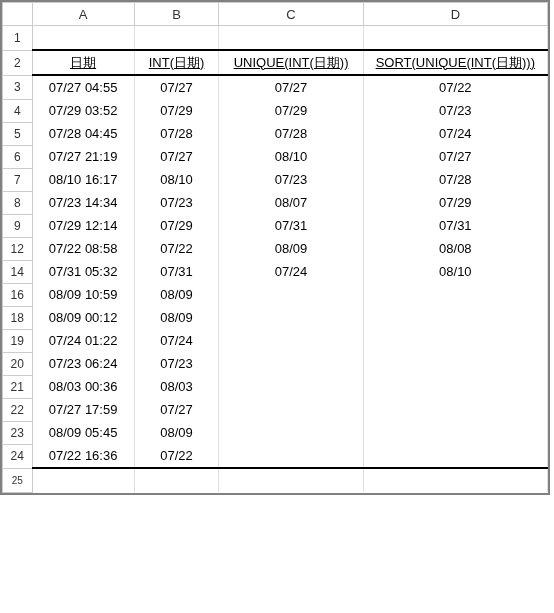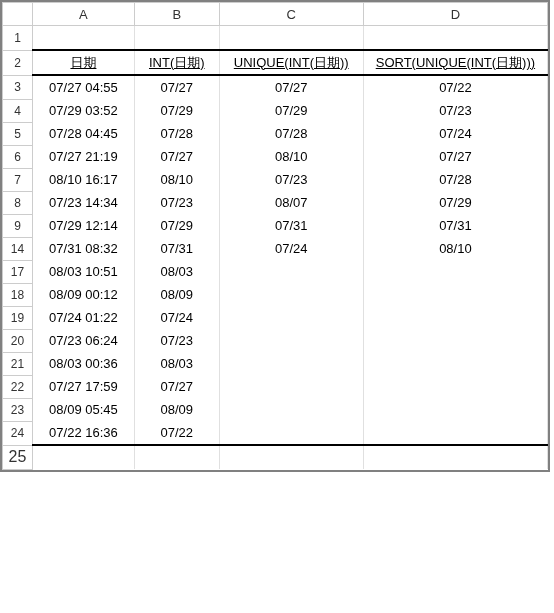--- a/index.html
+++ b/index.html
@@ -146,30 +146,37 @@
           <td class="cell">07/29</td>
         </tr>
     <tr>
           <th class="row-header">9</th>
           <td class="cell">07/29 12:14</td>
           <td class="cell">07/29</td>
           <td class="cell">07/31</td>
           <td class="cell">07/31</td>
         </tr>
     <tr>
+          <th class="row-header">12</th>
+          <td class="cell">07/22 08:58</td>
+          <td class="cell">07/22</td>
+          <td class="cell">08/09</td>
+          <td class="cell">08/08</td>
+        </tr>
+    <tr>
           <th class="row-header">14</th>
-          <td class="cell">07/31 08:32</td>
+          <td class="cell">07/31 05:32</td>
           <td class="cell">07/31</td>
           <td class="cell">07/24</td>
           <td class="cell">08/10</td>
         </tr>
     <tr>
-          <th class="row-header">17</th>
-          <td class="cell">08/03 10:51</td>
-          <td class="cell">08/03</td>
+          <th class="row-header">16</th>
+          <td class="cell">08/09 10:59</td>
+          <td class="cell">08/09</td>
           <td class="cell"></td>
           <td class="cell"></td>
         </tr>
     <tr>
           <th class="row-header">18</th>
           <td class="cell">08/09 00:12</td>
           <td class="cell">08/09</td>
           <td class="cell"></td>
           <td class="cell"></td>
         </tr>
@@ -210,21 +217,21 @@
         </tr>
     <tr class="last-data">
           <th class="row-header">24</th>
           <td class="cell">07/22 16:36</td>
           <td class="cell">07/22</td>
           <td class="cell"></td>
           <td class="cell"></td>
         </tr>
 
     <tr class="first-empty" style="height:12px;">
-      <th class="row-header" style="height:12px;font-size:16px;">25</th>
+      <th class="row-header" style="height:12px;font-size:10px;">25</th>
       <td class="cell"></td>
       <td class="cell"></td>
       <td class="cell"></td>
       <td class="cell"></td>
     </tr>
   </tbody>
     </table>
 </div>
 
 

